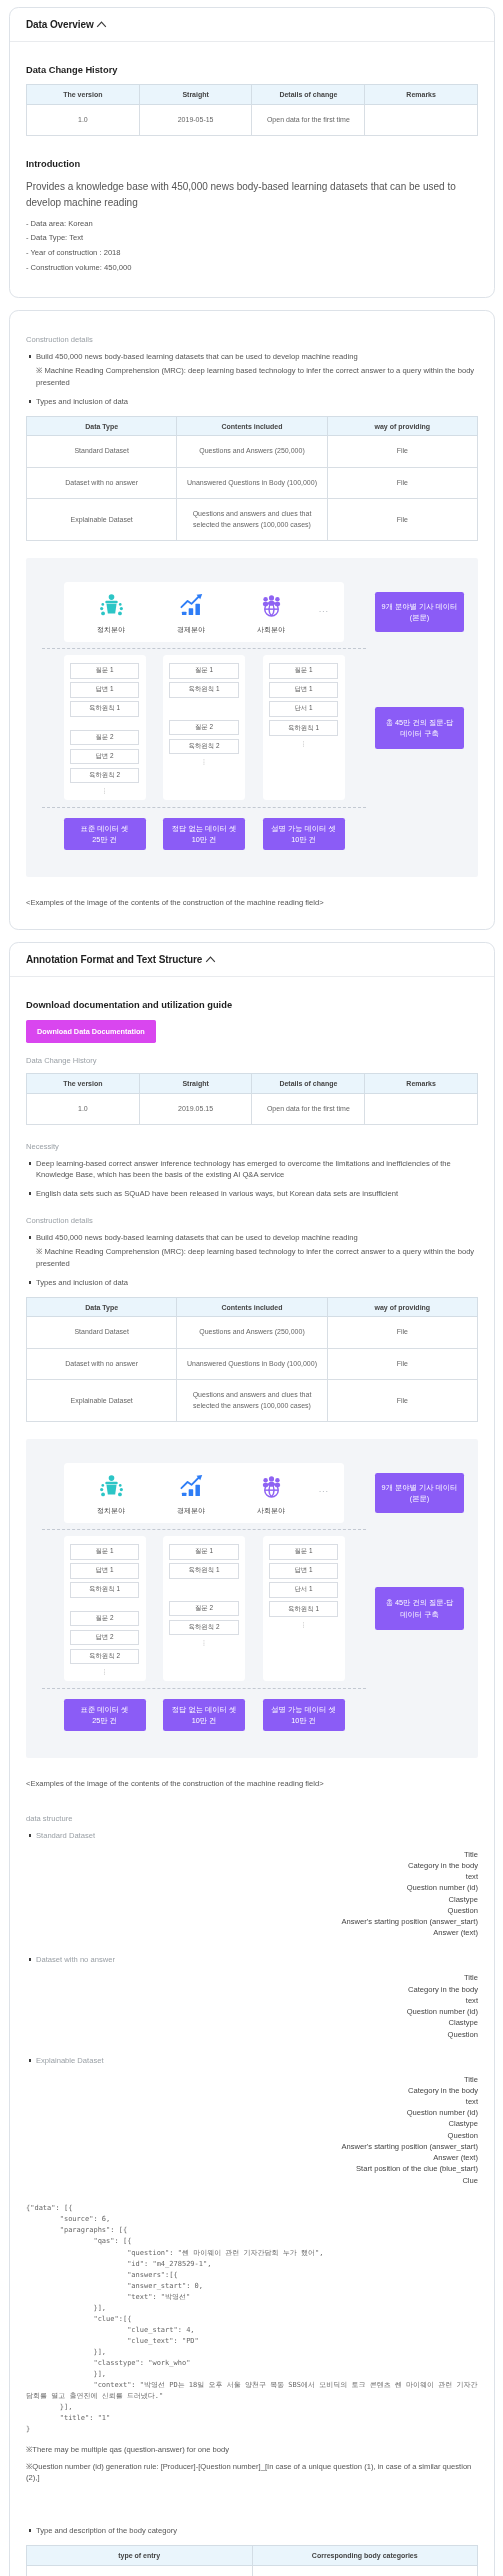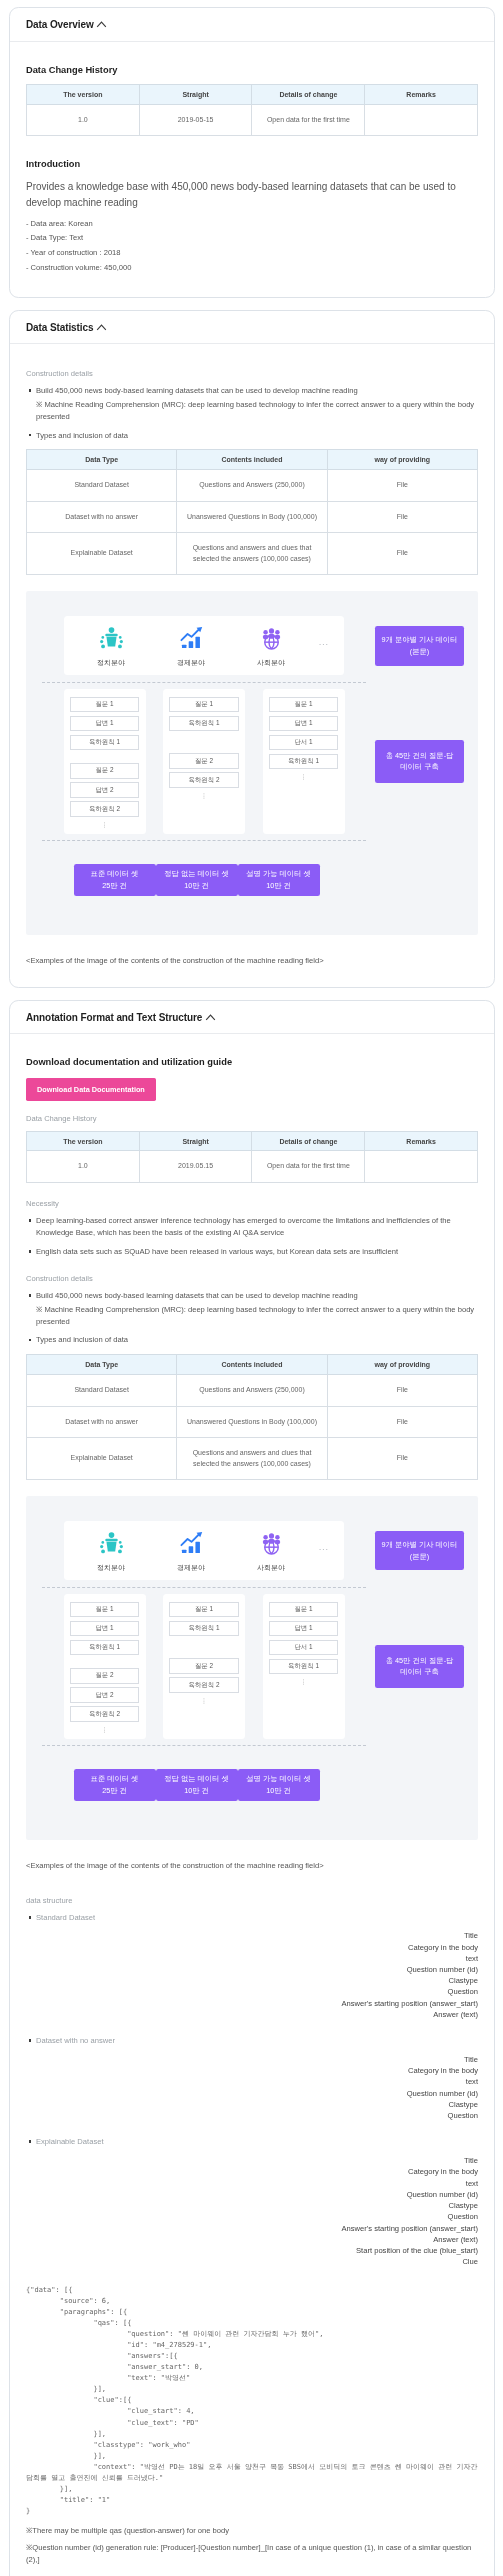--- a/index.html
+++ b/index.html
@@ -37,26 +37,26 @@
   .dash { border:none; border-top:0.6px dashed #c3c9d2; width:100%; margin:1.2px 0; grid-column:1; }
   .cols { width:281px; margin:0 auto; display:flex; justify-content:space-between; }
   .wcol { background:#fff; border-radius:3.5px; width:82px; box-sizing:border-box; padding:7.6px 6.4px 5.8px;
           display:flex; flex-direction:column; min-height:111px; }
   .wbox { border:0.6px solid #d9dde3; font-size:6.4px; color:#555; text-align:center; padding:2.3px 1.2px; margin-bottom:3.5px; background:#fff; }
   .wgap { height:9.3px; flex:none; }
   .wdots { text-align:center; color:#999; font-size:6.4px; letter-spacing:0; line-height:1; margin-top:1.2px; }
   .slate { background:#8b5cf6; color:#fff; border-radius:2.3px; text-align:center; font-size:7.3px; line-height:1.55; }
   .side1 { padding:8.7px 4.7px; align-self:center; }
   .side2 { padding:10px 9px; align-self:center; }
-  .dbtns { width:261px; margin:16px auto; display:flex; }
+  .dbtns { width:281px; margin:4px auto; display:flex; justify-content:space-between; }
   .dbtn { width:82px; padding:4.7px 1.2px; box-sizing:border-box; }
 
   .caption { font-size:7.6px; color:#555; margin:21px 0 2.3px; }
 
-  .dl-btn { background:#ec4899; color:#fff; border:none; border-radius:1.7px; font-family:inherit;
+  .dl-btn { background:#d946ef; color:#fff; border:none; border-radius:1.7px; font-family:inherit;
             font-size:7.3px; font-weight:bold; padding:7px 11px; margin:1.2px 0 3.5px; cursor:pointer; }
 
   .sgroup { margin:0 0 15px; }
   .sfield { padding-left:10px; font-size:7.6px; color:#444; line-height:1.48;text-align:right; }
 
   pre.code { font-family:"DejaVu Sans Mono", monospace; font-size:7px; color:#666; line-height:1.58;
              white-space:pre-wrap; word-break:break-all; margin:17.5px 0 8.2px; }
 
   .spacer-lg { height:29px; }
 </style>
@@ -102,30 +102,20 @@
 
     <div class="plainline">- Data area: Korean</div>
         <div class="plainline">- Data Type: Text</div>
         <div class="plainline">- Year of construction : 2018</div>
         <div class="plainline">- Construction volume: 450,000</div>
       </div>
   </div>
 </div>
 
 <div class="card">
-  <div class="card-header">
-    <span class="card-title">Data Statistics</span>
-    <button class="chev-btn">
-      <span>
-        <svg width="11" height="7" viewBox="0 0 19 12">
-            <polyline points="2,10 9.5,2 17,10" fill="none" stroke="#3c3c3c" stroke-width="2"></polyline>
-          </svg>
-      </span>
-    </button>
-  </div>
   <div class="card-body" style="padding-top:8.2px">
     <div>
   <div>
     <div class="gray-label">Construction details</div>
     <div class="blt">Build 450,000 news body-based learning datasets that can be used to develop machine reading</div>
     <div class="note">※ Machine Reading Comprehension (MRC): deep learning based technology to infer the correct answer to a query within the body presented</div>
     <div class="blt">Types and inclusion of data</div>
     <div class="tbl-wrap">
       <table>
         <thead>

